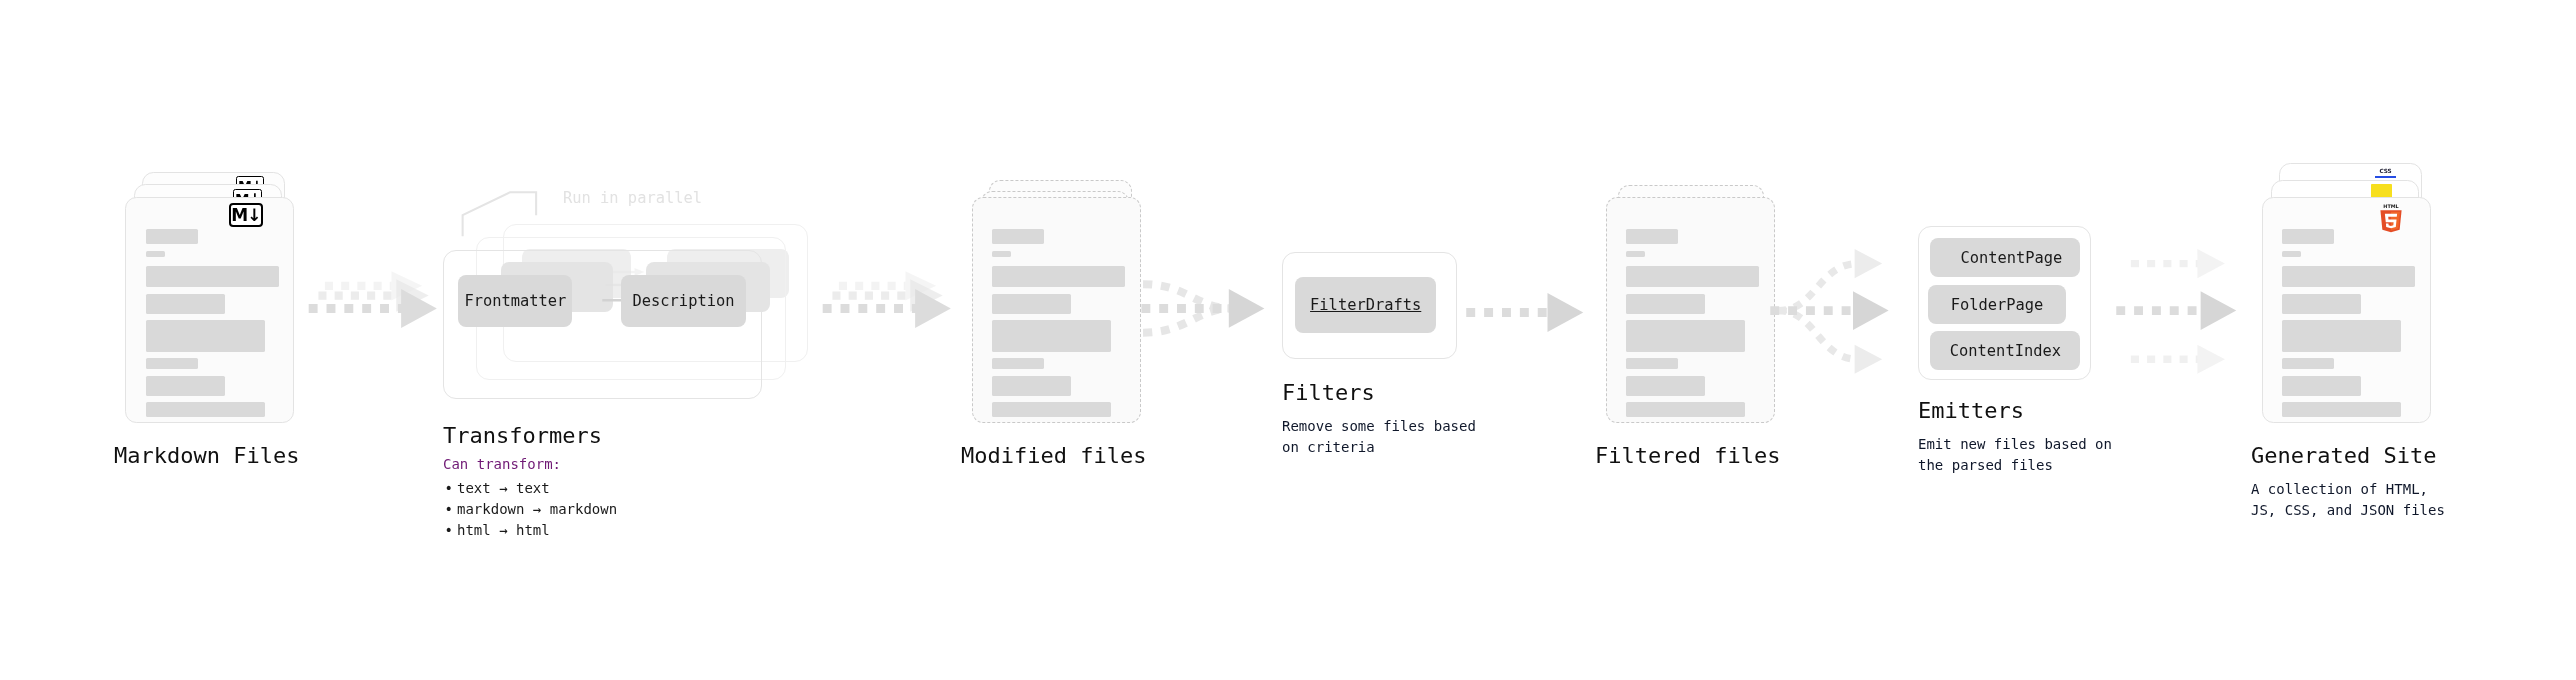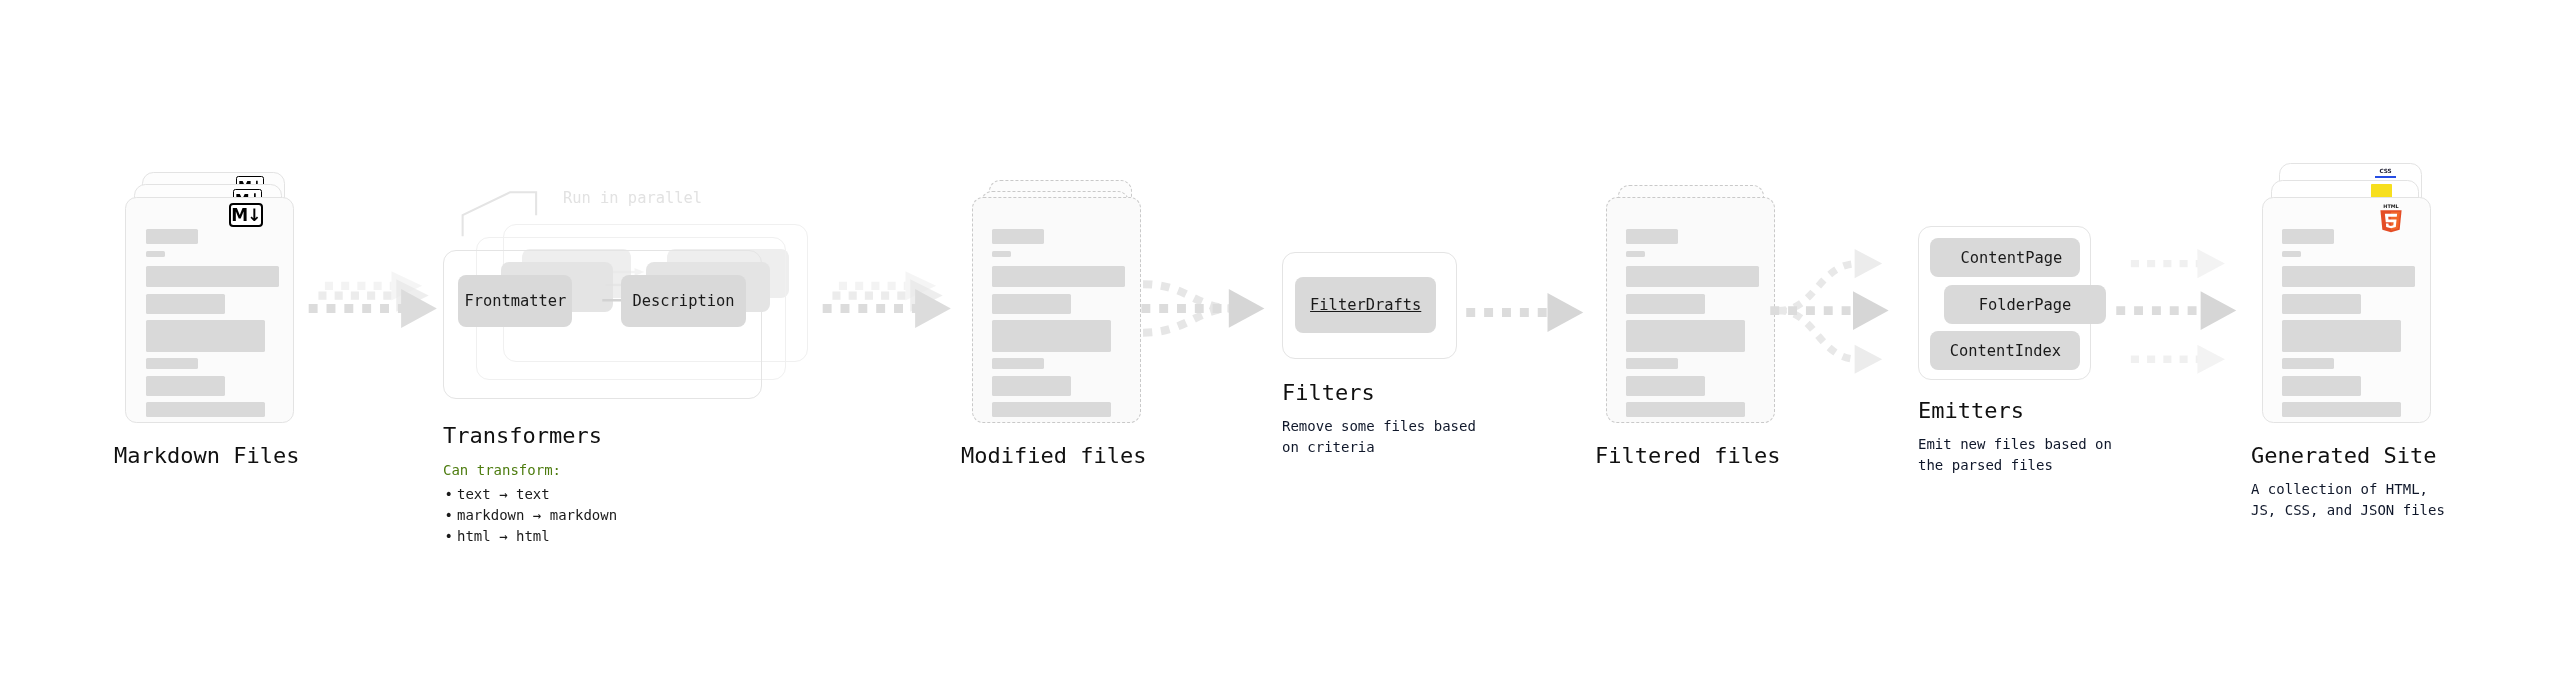--- a/index.html
+++ b/index.html
@@ -152,22 +152,22 @@
     font-size: 14px;
     line-height: 1.48;
     color: #0f172a;
     white-space: pre-line;
     margin-top: 11.4px;
   }
   .stage-sub {
     font-family: "DejaVu Sans Mono", "Liberation Mono", monospace;
     font-size: 14px;
     line-height: 1.48;
-    color: #4d7c0f;
-    margin-top: 12px;
+    color: #701a75;
+    margin-top: 6px;
   }
   .bullets {
     list-style: none;
     margin: 3.3px 0 0 0;
     padding: 0;
   }
   .bullets li {
     font-family: "DejaVu Sans Mono", "Liberation Mono", monospace;
     font-size: 14px;
     line-height: 1.5;
@@ -379,21 +379,21 @@
       <path d="M14 92 C 60 92, 64 152, 112 152" fill="none" stroke="#e8e8e8" stroke-width="9" stroke-dasharray="10 10"></path>
       <polygon points="108,134 142,152 108,170" fill="#ececec"></polygon>
       <line x1="4" y1="92" x2="112" y2="92" stroke="#dcdcdc" stroke-width="11" stroke-dasharray="11 11"></line>
       <polygon points="106,68 150,92 106,116" fill="#d6d6d6"></polygon>
     </svg>
   </div>
 
   <div class="stage-col" style="left:1918px; width:268px;">
     <div class="box" style="left:0px; top:226px; width:173px; height:154px;">
       <div class="chip" style="left:11.4px; top:11.4px; width:150px; height:39px; font-size:15.4px;padding-left:12px;">ContentPage</div>
-      <div class="chip" style="left:25px; top:58px; width:162px; height:39px; font-size:15.4px;">FolderPage</div>
+      <div class="chip" style="left:9px; top:58px; width:138px; height:39px; font-size:15.4px;">FolderPage</div>
       <div class="chip" style="left:11.4px; top:104px; width:150px; height:39px; font-size:15.4px;">ContentIndex</div>
     </div>
 
     <div class="stage-text" style="left:0px; top:398px; width:268px;">
       <div class="stage-title">Emitters</div>
       <div class="stage-desc">Emit new files based on
 the parsed files</div>
     </div>
   </div>
 

